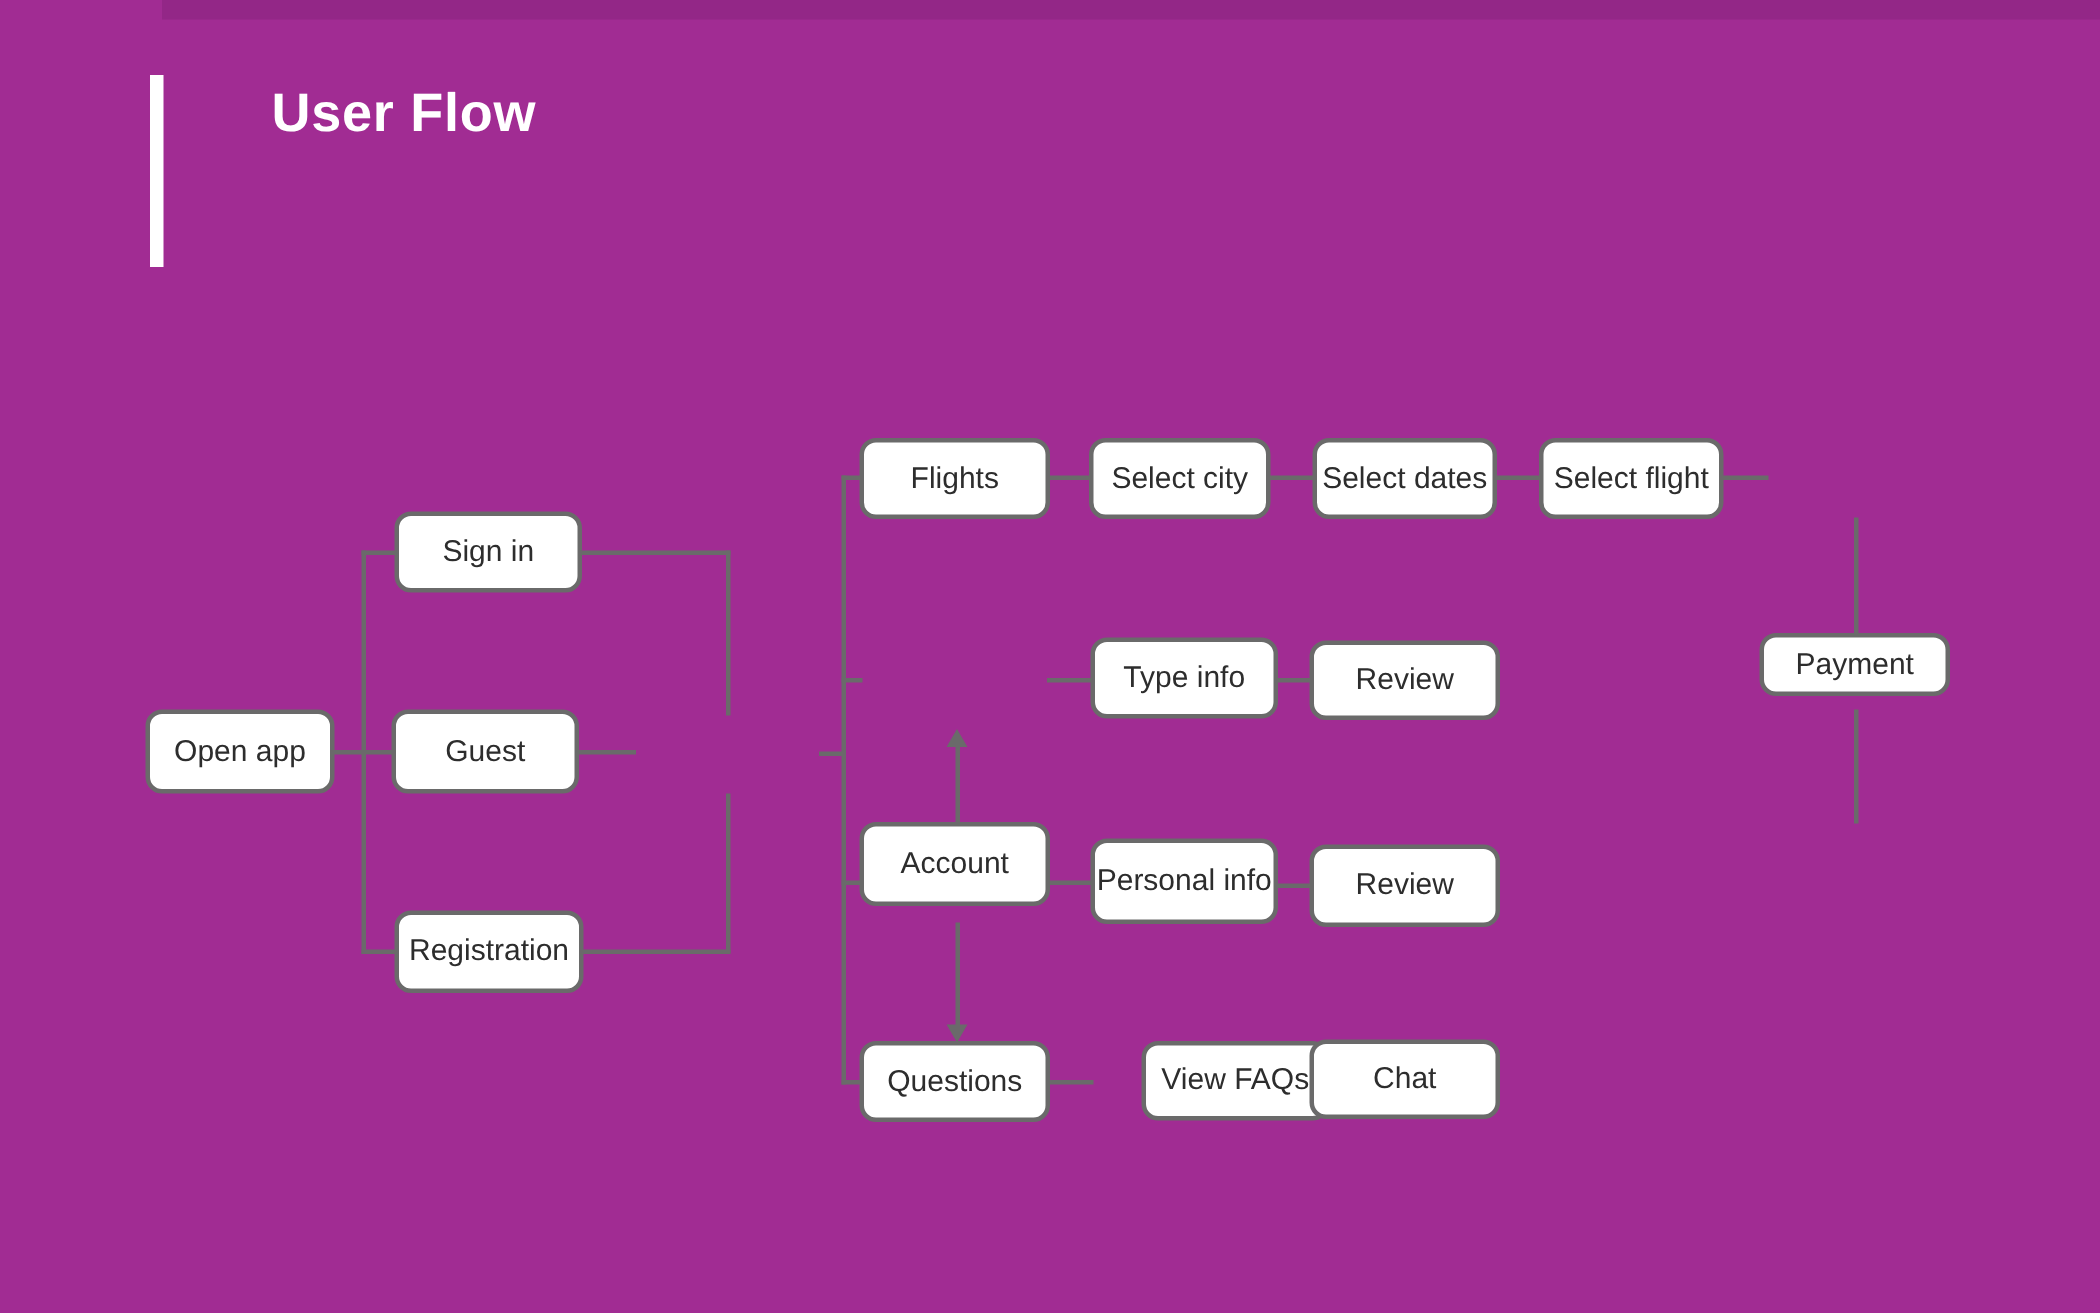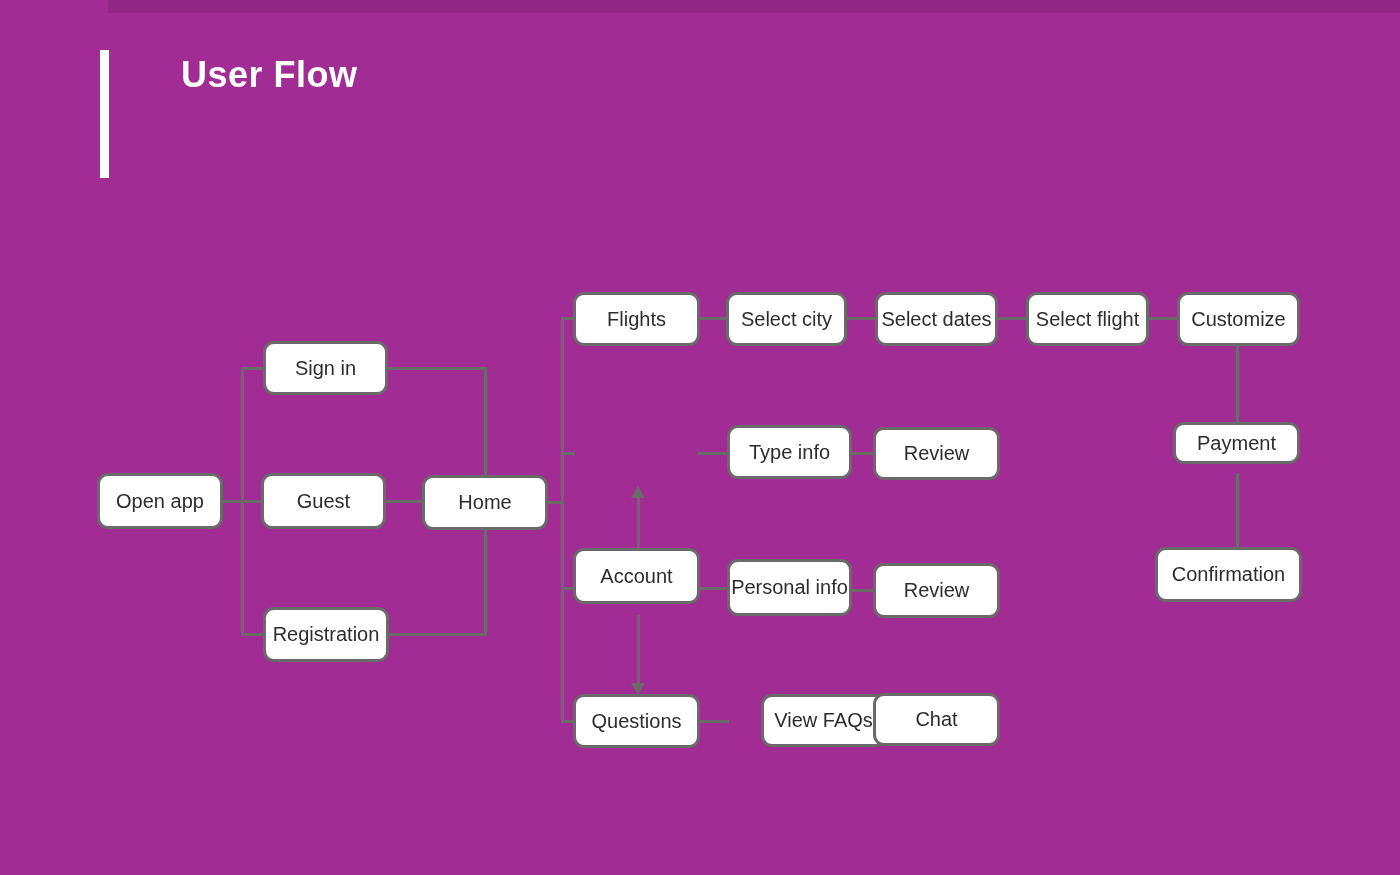--- a/index.html
+++ b/index.html
@@ -105,44 +105,35 @@
       </div>
     <div class="node" style="left:263px;top:341px;width:125px;height:54px">
         <span>Sign in</span>
       </div>
     <div class="node" style="left:261px;top:473px;width:125px;height:56px">
         <span>Guest</span>
       </div>
     <div class="node" style="left:263px;top:607px;width:126px;height:55px">
         <span>Registration</span>
       </div>
-    <div class="node" style="left:422px;top:475px;width:126px;height:55px">
-        <span>Home</span>
-      </div>
 
     <div class="node" style="left:573px;top:292px;width:127px;height:54px">
         <span>Flights</span>
       </div>
     <div class="node" style="left:726px;top:292px;width:121px;height:54px">
         <span>Select city</span>
       </div>
     <div class="node" style="left:875px;top:292px;width:123px;height:54px">
         <span>Select dates</span>
       </div>
     <div class="node" style="left:1026px;top:292px;width:123px;height:54px">
         <span>Select flight</span>
       </div>
-    <div class="node" style="left:1177px;top:292px;width:123px;height:54px">
-        <span>Customize</span>
-      </div>
     <div class="node" style="left:1173px;top:422px;width:127px;height:42px">
         <span>Payment</span>
-      </div>
-    <div class="node" style="left:1155px;top:547px;width:147px;height:55px">
-        <span>Confirmation</span>
       </div>
 
     <div class="node" style="left:727px;top:425px;width:125px;height:54px">
         <span>Type info</span>
       </div>
     <div class="node" style="left:873px;top:427px;width:127px;height:53px">
         <span>Review</span>
       </div>
 
     <div class="node" style="left:573px;top:548px;width:127px;height:56px">

